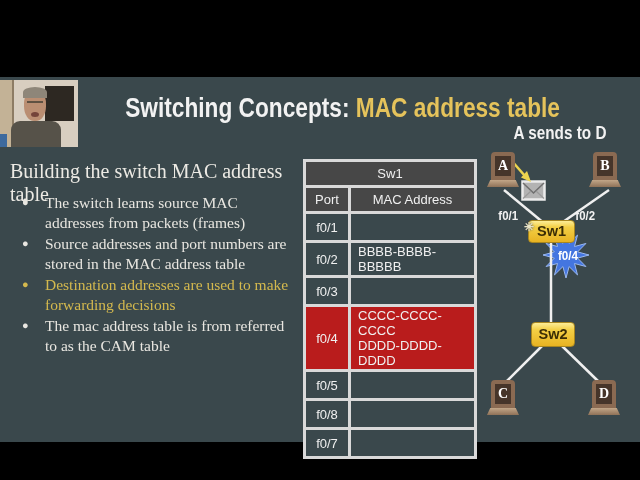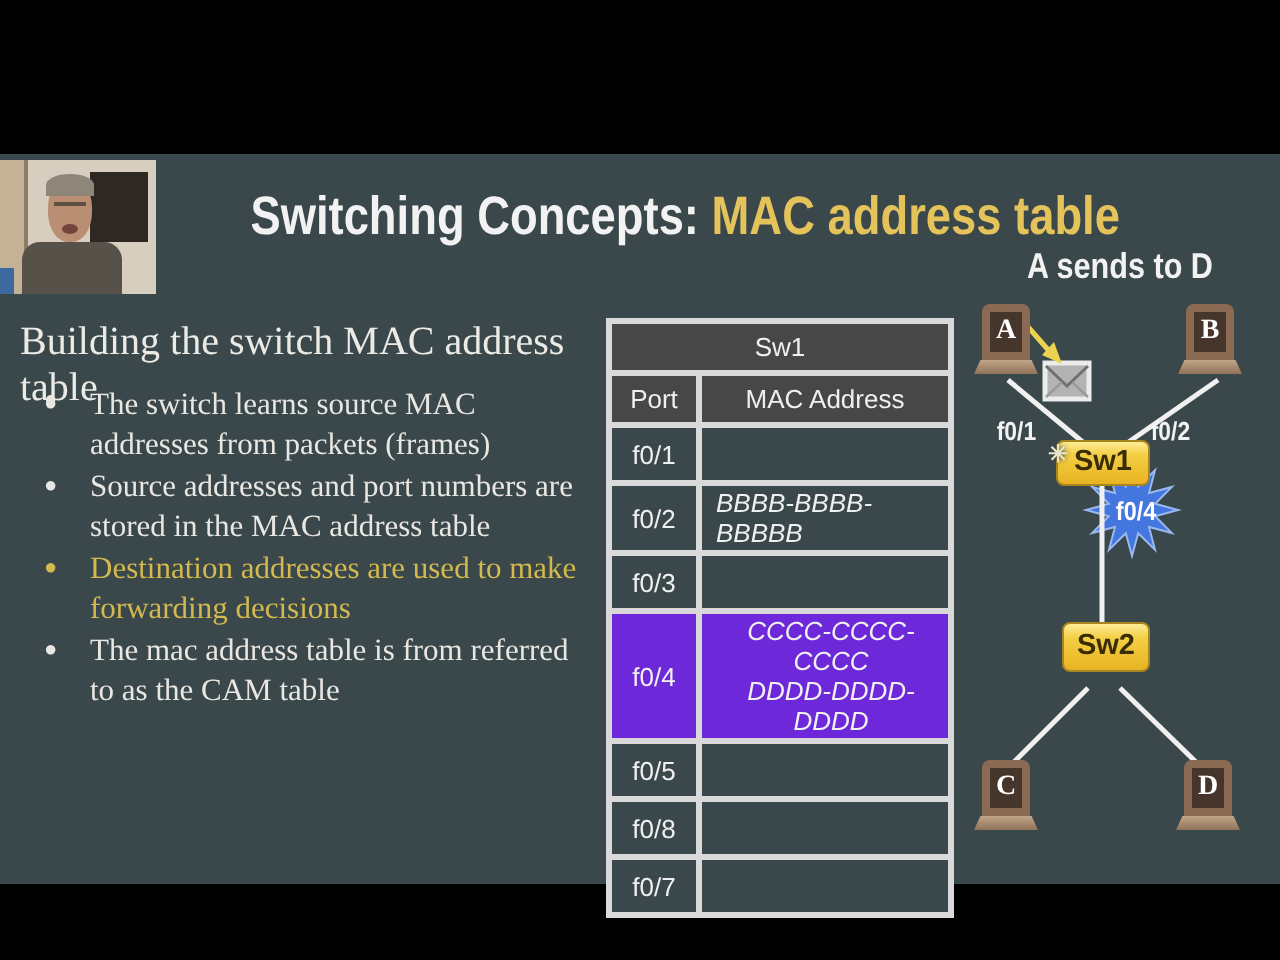--- a/index.html
+++ b/index.html
@@ -45,22 +45,22 @@
   .bullets .dot{position:absolute;left:14px;top:0px;font-size:11px;}
   .bullets li.em{color:#d4b94e;}
 
   
   .mac-table{position:absolute;left:303px;top:82px;width:174px;border-collapse:collapse;
              font-size:13px;color:#f0f0f0;}
   .mac-table th,.mac-table td{border:3px solid #d9d9d9;font-weight:normal;}
   .mac-table th{background:#474747;text-align:center;height:21px;}
   .mac-table td{background:#3a484c;height:24px;}
   .mac-table td.port{width:40px;text-align:center;}
-  .mac-table td.mac{padding-left:7px;white-space:pre-line;line-height:15px;font-style:italic;}
-  .mac-table tr.highlight td{background:#6d28d9;height:38px;text-align:center;}
+  .mac-table td.mac{padding-left:7px;white-space:pre-line;line-height:15px;}
+  .mac-table tr.highlight td{background:#b91c1c;height:38px;}
 
   
   .diagram-svg{position:absolute;left:0;top:0;width:640px;height:365px;pointer-events:none;}
   .caption{position:absolute;left:480px;top:46px;width:160px;text-align:center;
            font-size:18px;font-weight:bold;color:#f2f2f2;transform:scaleX(.85);}
   .port-label{position:absolute;color:#f2f2f2;font-size:13px;font-weight:bold;
               transform:scaleX(.88);white-space:nowrap;}
   .sw{position:absolute;border:1px solid #a8861f;border-radius:4px;text-align:center;
       font-weight:bold;font-size:14.5px;color:#3a2d05;
       background:linear-gradient(180deg,#fded96 0%,#f3cf45 30%,#e8b322 100%);}
@@ -177,21 +177,21 @@
     <div class="caption">A sends to D</div>
 
     <div class="port-label" style="left:497px;top:131px;">f0/1</div>
     <div class="port-label" style="left:574px;top:131px;">f0/2</div>
     <div class="burst-label">f0/4</div>
 
     <div class="sw" style="left:528px;top:143px;width:45px;height:21px;line-height:21px;">
       <span class="sparkle">✳</span>
       <span>Sw1</span>
     </div>
-    <div class="sw" style="left:531px;top:234px;width:42px;height:23px;line-height:23px;">
+    <div class="sw" style="left:531px;top:245px;width:42px;height:23px;line-height:23px;">
       <span>Sw2</span>
     </div>
 
     <div class="laptop" style="left:487px;top:75px;">
       <div class="lap-screen">A</div>
       <div class="lap-base"></div>
     </div>
     <div class="laptop" style="left:589px;top:75px;">
       <div class="lap-screen">B</div>
       <div class="lap-base"></div>

